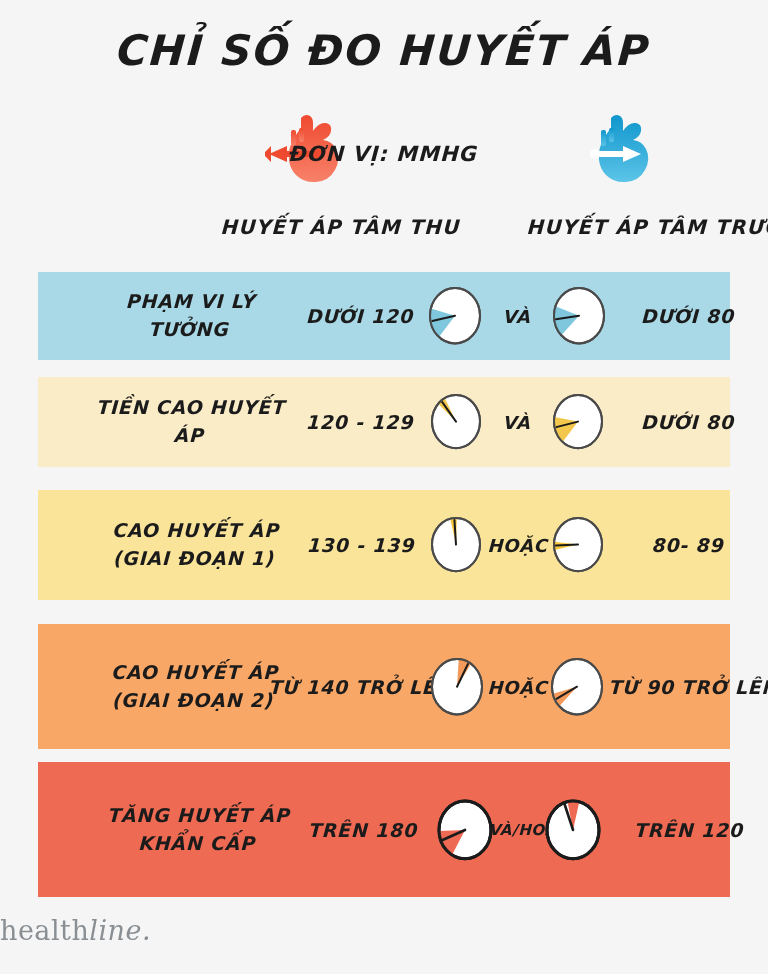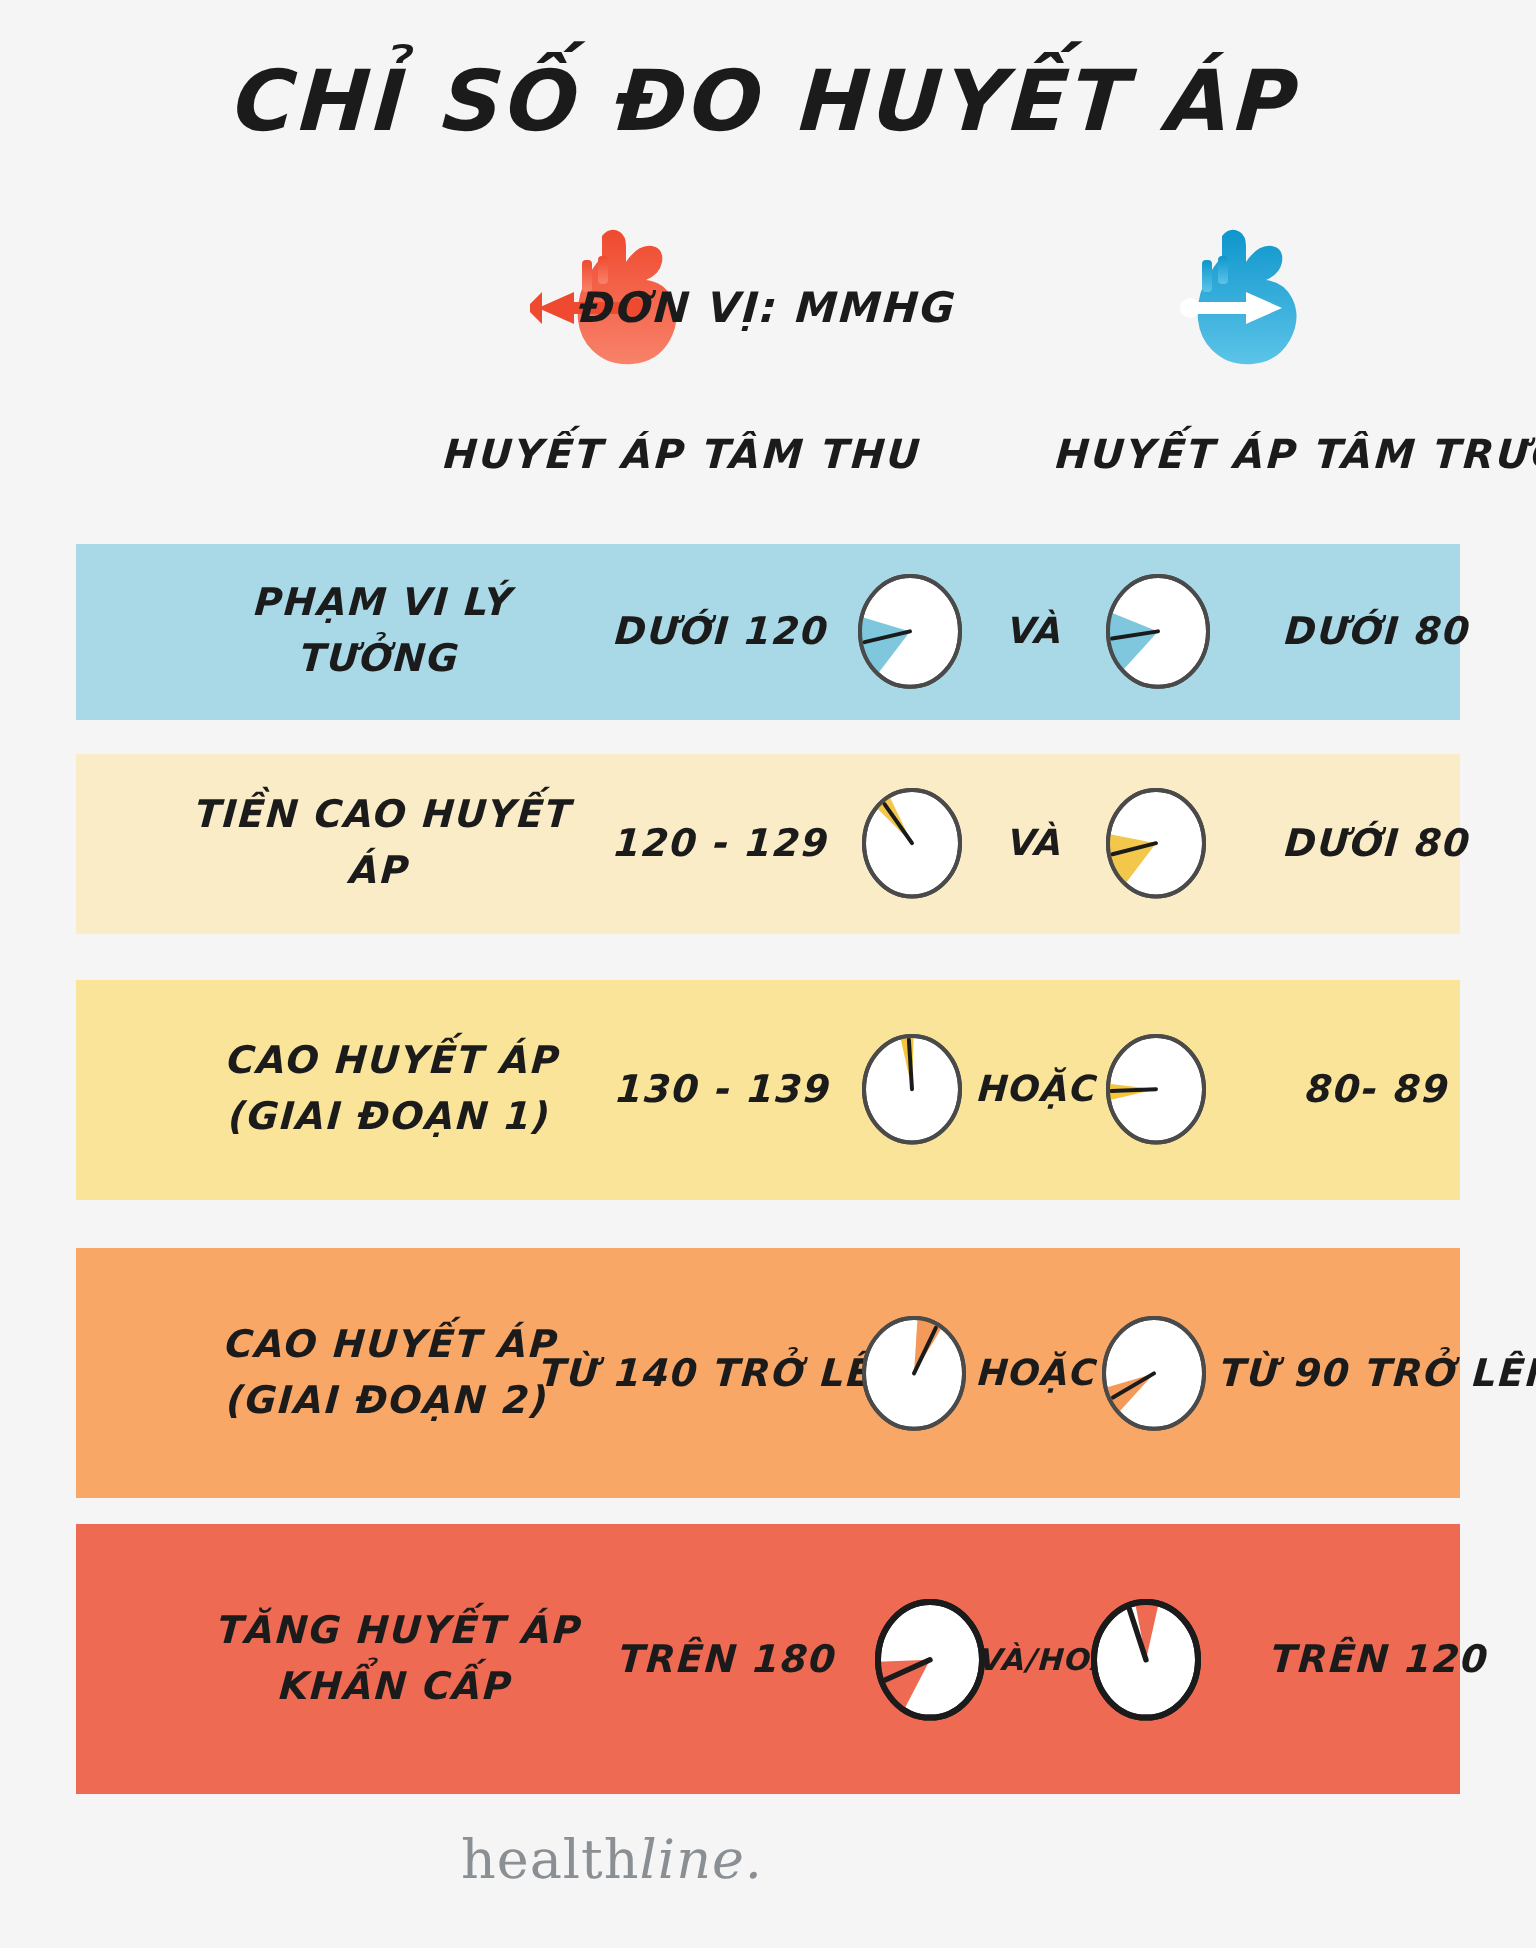--- a/index.html
+++ b/index.html
@@ -127,21 +127,20 @@
   .gauge {
     position: absolute;
   }
 
   
   .logo {
     position: absolute;
     left: 0;
     top: 915px;
     width: 612px;
-    text-align: center;
     font-size: 27px;
     color: #8a8f94;
     font-family: "DejaVu Serif", serif;
     letter-spacing: 0.5px;
   }
   .logo .script {
     font-style: italic;
     font-family: "DejaVu Serif", serif;
   }
 </style>

